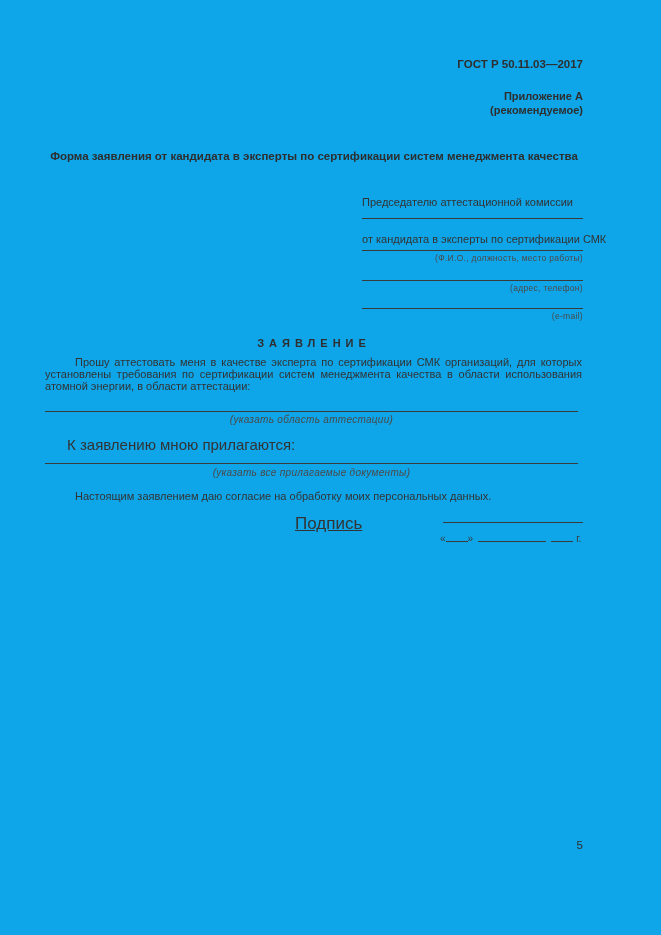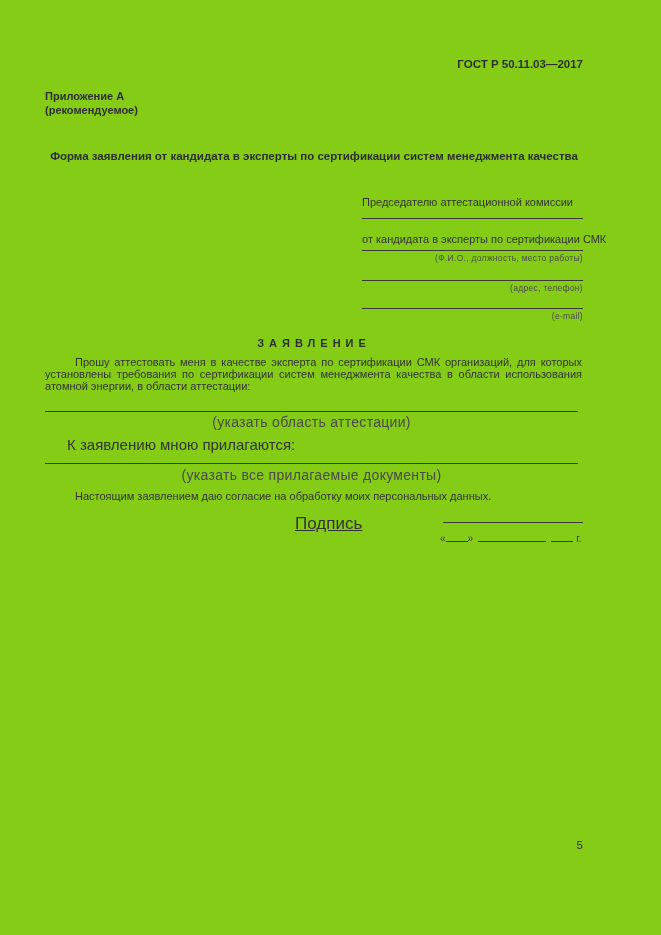--- a/index.html
+++ b/index.html
@@ -4,29 +4,29 @@
 <style>
   * { margin: 0; padding: 0; box-sizing: border-box; }
   html, body { background: #ffffff; }
   body {
     width: 661px; height: 935px;
     font-family: "Liberation Sans", "DejaVu Sans", sans-serif;
     color: #333333;
     position: relative;
     overflow: hidden;
   }
-  .page { position: absolute; inset: 0; background: #84cc16; padding-left: 20px; }
+  .page { position: absolute; inset: 0; background: #0ea5e9; padding-left: 20px; }
 
   .doc-code {
     position: absolute; top: 58px; left: 45px; width: 538px;
     text-align: right; font-weight: bold; font-size: 11.5px; color: #2e2e2e;
   }
   .appendix {
     position: absolute; top: 89px; left: 45px; width: 538px;
-    text-align: left; font-weight: bold; font-size: 11px; line-height: 14px;
+    text-align: right; font-weight: bold; font-size: 11px; line-height: 14px;
     color: #2e2e2e;
   }
   .form-title {
     position: absolute; top: 150px; left: 45px; width: 538px;
     text-align: center; font-weight: bold; font-size: 11.5px; color: #2e2e2e;
   }
 
   .addressee { position: absolute; top: 190px; left: 362px; width: 221px; font-size: 11px; }
   .addressee .txt { position: absolute; left: 0; width: 100%; white-space: nowrap; margin-top: 6px; }
   .addressee .blank { position: absolute; left: 0; width: 100%; border-top: 1px solid #3a3a3a; }
@@ -47,21 +47,21 @@
     color: #2e2e2e;
   }
   .statement-body {
     position: absolute; top: 356px; left: 45px; width: 537px;
     font-size: 11px; line-height: 12px; text-align: justify; text-indent: 30px;
   }
 
   .rule { position: absolute; left: 45px; width: 533px; border-top: 1px solid #3a3a3a; }
   .rule-area { top: 411px; }
   .rule-docs { top: 463px; }
-  .rule-cap { position: absolute; left: 45px; width: 533px; text-align: center; font-size: 14px; color: #4a4a4a; letter-spacing: 0.3px; }
+  .rule-cap { position: absolute; left: 45px; width: 533px; text-align: center; font-size: 10px; color: #4a4a4a; letter-spacing: 0.3px; font-style: italic; }
   .cap-area { top: 414px; }
   .cap-docs { top: 467px; }
 
   .attachments-label { position: absolute; top: 436px; left: 67px; font-size: 15px; }
   .consent-text { position: absolute; top: 490px; left: 75px; font-size: 11px; }
 
   .signature-label { position: absolute; top: 514px; left: 295px; font-size: 17px; text-decoration: underline; }
   .signature-blank { position: absolute; top: 514px; left: 443px; width: 140px; height: 9px; border-bottom: 1px solid #3a3a3a; }
 
   .date-row { position: absolute; top: 533px; left: 440px; font-size: 10px; color: #3a3a3a; white-space: nowrap; }

